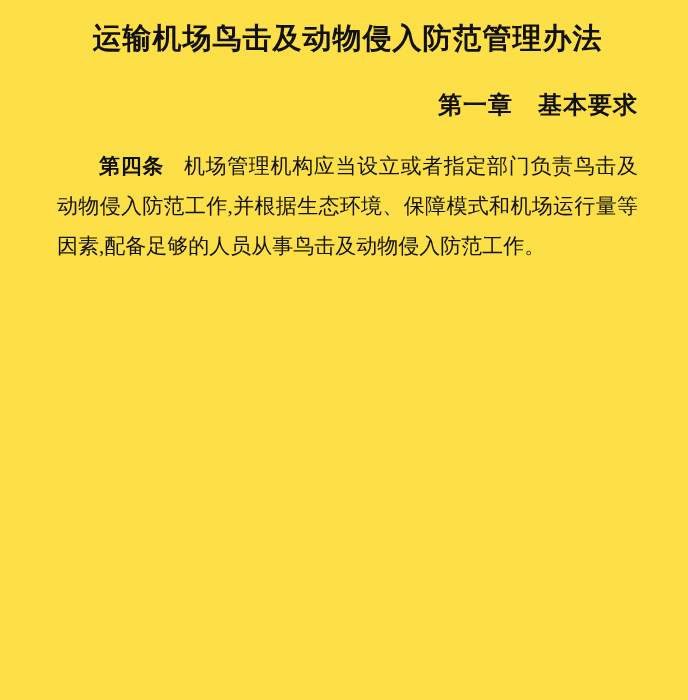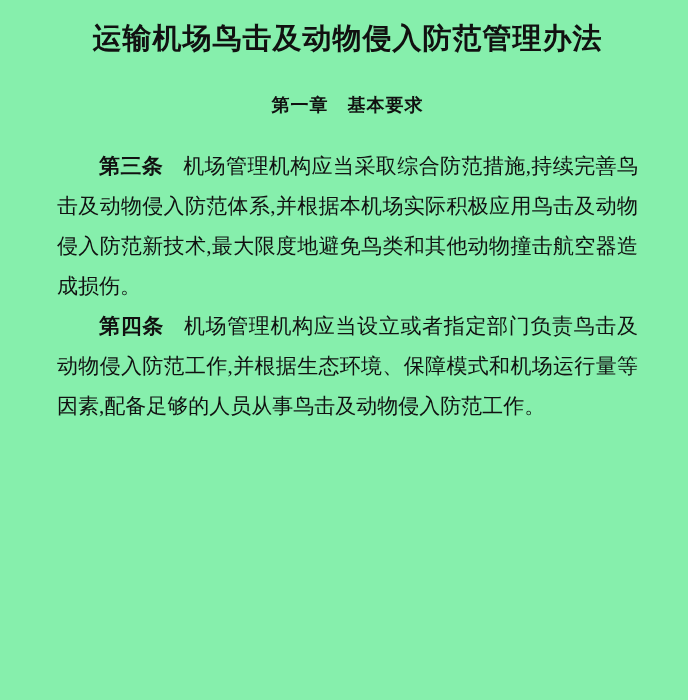--- a/index.html
+++ b/index.html
@@ -12,37 +12,37 @@
       height: 700px;
       overflow: hidden;
       color: #111111;
       font-family: "Liberation Serif", serif;
     }
     .page {
       box-sizing: border-box;
       width: 688px;
       height: 700px;
       padding: 14px 50px 0 57px;
-      background: #86efac;
+      background: #fde047;
     }
     .doc-title {
       margin: 4px 0 0 0;
       font-size: 29px;
       font-weight: bold;
       line-height: 40px;
       text-align: center;
       letter-spacing: 1px;
       white-space: nowrap;
     }
     .chapter-heading {
       margin: 32px 0 0 0;
-      font-size: 18px;
+      font-size: 24px;
       font-weight: bold;
       line-height: 30px;
-      text-align: center;
+      text-align: right;
       letter-spacing: 1px;
     }
     .articles {
       margin-top: 26px;
       font-size: 21px;
       line-height: 40px;
       text-align: justify;
       text-justify: inter-character;
     }
     .article {
@@ -58,17 +58,16 @@
 <body>
 
 <div class="page">
   <h1 class="doc-title">运输机场鸟击及动物侵入防范管理办法</h1>
 
   <h2 class="chapter-heading">第一章　基本要求</h2>
 
   <section class="articles">
 
 
-  <p class="article"><span class="article-number">第三条</span><span class="article-text">机场管理机构应当采取综合防范措施,持续完善鸟击及动物侵入防范体系,并根据本机场实际积极应用鸟击及动物侵入防范新技术,最大限度地避免鸟类和其他动物撞击航空器造成损伤。</span></p>
 
   <p class="article"><span class="article-number">第四条</span><span class="article-text">机场管理机构应当设立或者指定部门负责鸟击及动物侵入防范工作,并根据生态环境、保障模式和机场运行量等因素,配备足够的人员从事鸟击及动物侵入防范工作。</span></p>
 </section>
 </div>
 
 </body></html>

